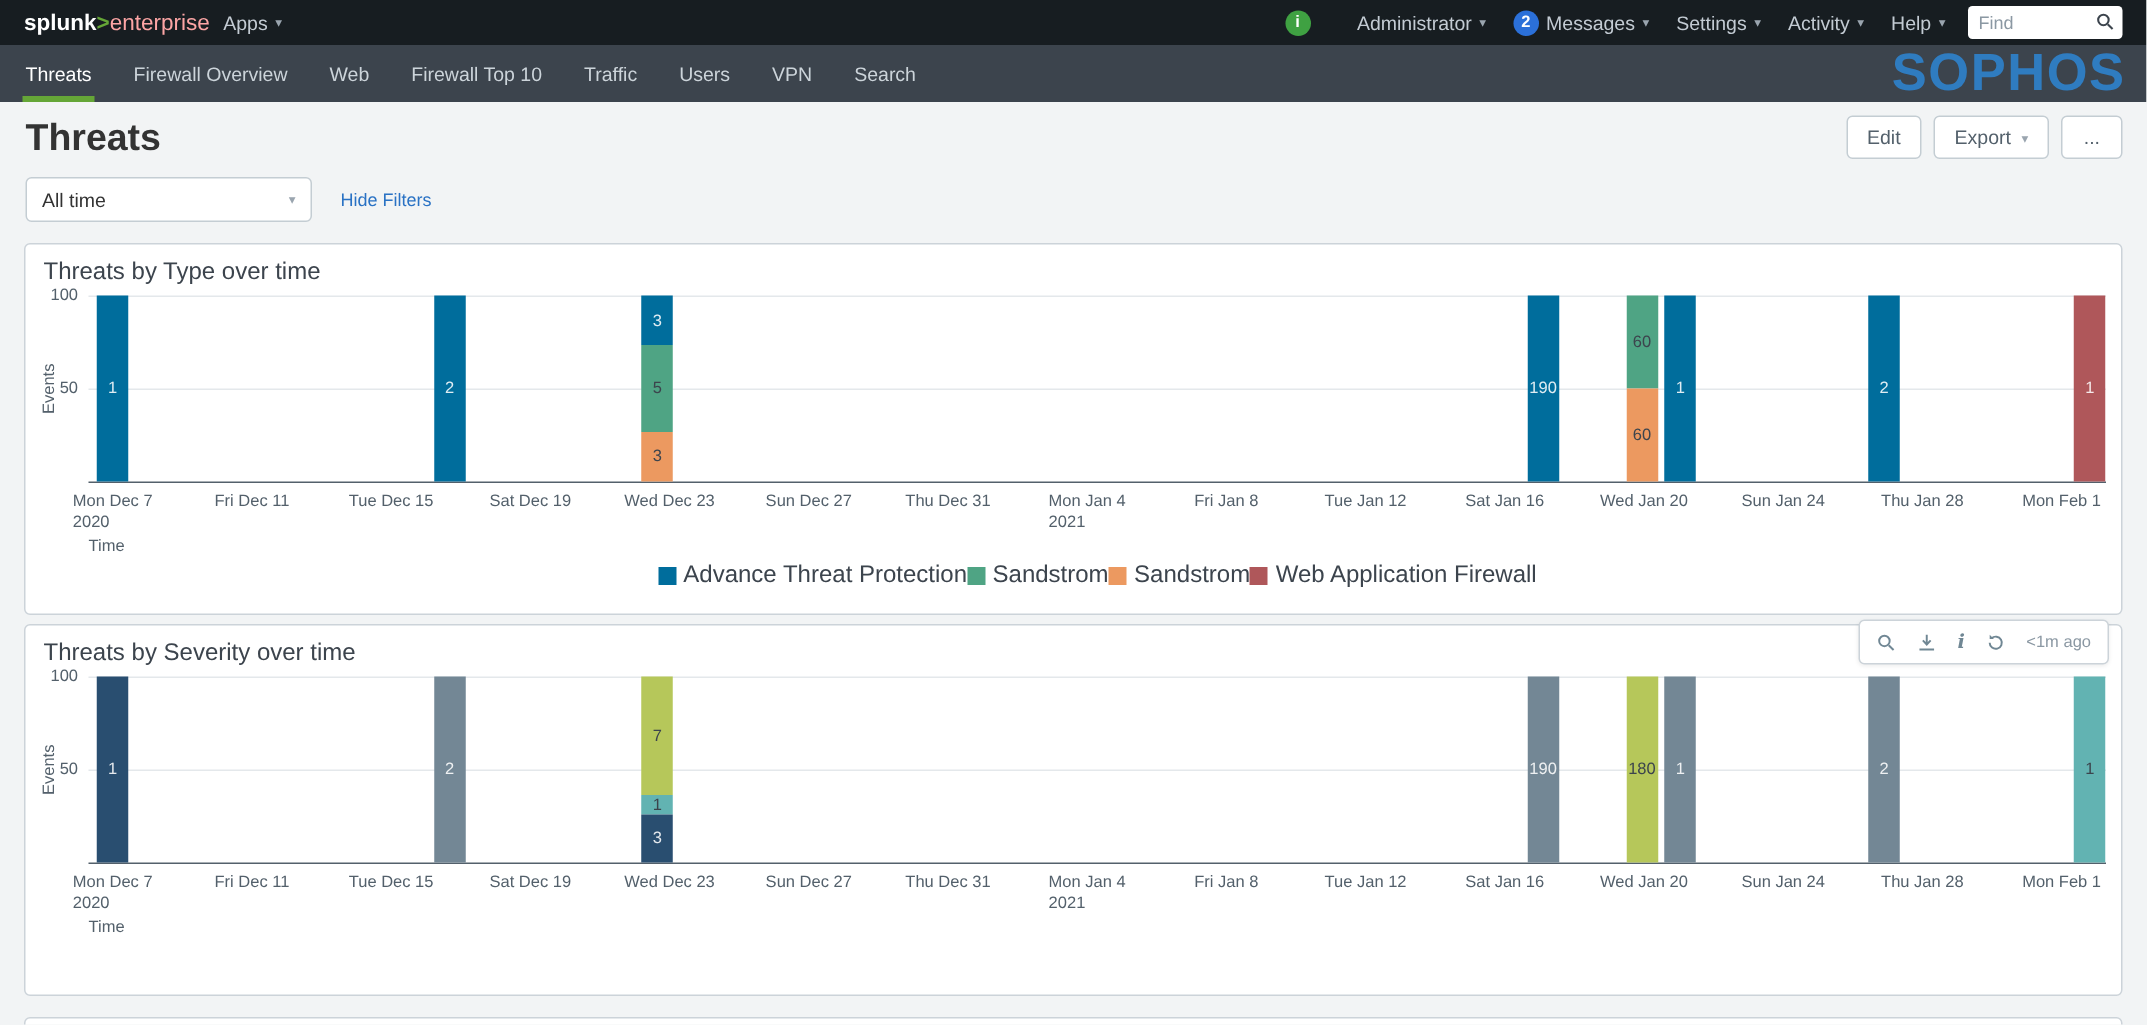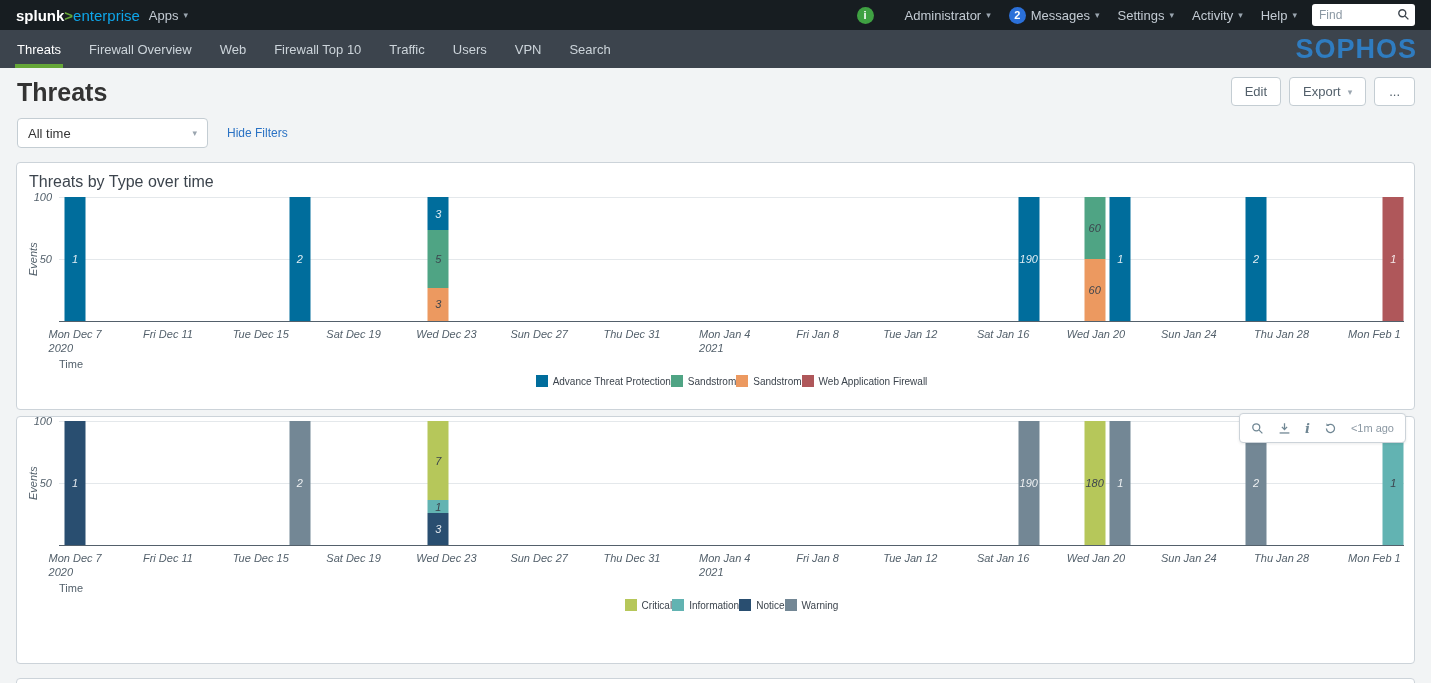--- a/index.html
+++ b/index.html
@@ -7,21 +7,21 @@
   body {
     width:1431px; height:683px; overflow:hidden; position:relative;
     font-family:"Liberation Sans", sans-serif;
     background:var(--page-bg,#f2f4f5);
   }
   
   .topbar { height:30px; background:var(--topbar-bg,#171d21); display:flex; align-items:center; padding:0 8px; }
   .logo { margin-left:8px; font-size:15px; cursor:pointer; white-space:nowrap; }
   .logo .s { color:#fff; font-weight:700; }
   .logo .gt { color:var(--nav-accent-green,#65a637); font-weight:700; }
-  .logo .e { color:#0ea5e9; font-weight:400; }
+  .logo .e { color:#fca5a5; font-weight:400; }
   .tmenu { padding:0 9px; display:flex; align-items:center; gap:5px; color:#c3cbd3; font-size:13px; cursor:pointer; height:30px; }
   .tmenu:first-of-type { margin-left:22px; }
   .caret { font-size:9px; color:#9aa5af; }
   .topbar-right { margin-left:auto; display:flex; align-items:center; }
   .circ { width:17px; height:17px; border-radius:50%; display:flex; align-items:center; justify-content:center;
           color:#fff; font-size:11px; font-weight:700; }
   .green-dot { background:var(--status-green,#3fa142); }
   .badge-blue { background:var(--messages-badge-blue,#2b70d9); }
   .find { position:relative; margin:0 8px 0 6px; }
   .find input { width:103px; height:22px; border:none; border-radius:3px; background:#fff;
@@ -29,53 +29,53 @@
   .find input::placeholder { color:#8b98a3; }
   .find svg { position:absolute; right:5px; top:4px; color:#3c444d; }
   
   .appbar { height:38px; background:var(--appbar-bg,#3c444d); display:flex; align-items:stretch; padding:0 17px; position:relative; }
   .tabs { display:flex; align-items:stretch; }
   .tab { display:flex; align-items:center; margin-right:28px; color:#ccd4da; font-size:13px; position:relative; cursor:pointer; white-space:nowrap; }
   .tab.active { color:#fff; }
   .tab.active::after { content:""; position:absolute; left:-2px; right:-2px; bottom:0; height:4px;
                        background:var(--nav-accent-green,#65a637); }
   .brand { position:absolute; right:14px; top:-3px; height:44px; display:flex; align-items:center;
-           font-size:27px; font-weight:800; letter-spacing:1px; color:var(--sophos-brand-blue,#2f7cc0); }
+           font-size:35px; font-weight:800; letter-spacing:1px; color:var(--sophos-brand-blue,#2f7cc0); }
   
   .page-head { padding:10px 17px 0; position:relative; }
   h1 { font-size:25px; font-weight:700; color:#333; margin:0 0 11px; }
   .actions { position:absolute; top:9px; right:16px; display:flex; gap:8px; }
   .btn { display:inline-flex; align-items:center; gap:7px; background:#fff; border:1px solid #c4cdd3; border-radius:4px;
          height:29px; padding:0 13px; font-size:13px; color:#53606b; cursor:pointer; font-family:"Liberation Sans",sans-serif; }
   .btn-more { padding:0 14px; }
   .time-label { font-size:12px; color:#3c444d; margin:0 0 6px; }
   .filter-row { display:flex; align-items:center; }
   .dropdown { width:191px; height:30px; background:#fff; border:1px solid #c4cdd3; border-radius:4px;
               display:flex; align-items:center; justify-content:space-between; padding:0 10px; font-size:13px; color:#333; cursor:pointer; }
   .hide-filters { margin-left:19px; font-size:12px; color:var(--link-blue,#2a72c4); cursor:pointer; text-decoration:none; }
   
   .panel { margin:14px 16px 0; background:#fff; border:1px solid #ccd3d9; border-radius:4px; height:248px; overflow:hidden; }
   .panel + .panel { margin-top:6px; }
   .panel-title { font-size:16px; color:#3c444d; padding:10px 12px 2px; }
   
   .chart { padding:4px 10px 0 8px; }
-  .chart-area { position:relative;font-style:italic; }
+  .chart-area { position:relative; }
   .events-label { position:absolute; left:2px; top:0; height:125px; display:flex; align-items:center; justify-content:center;
                   writing-mode:vertical-rl; transform:rotate(180deg); font-size:11px; color:#53606b; }
   .plot { margin-left:34px; height:125px; position:relative; border-bottom:1px solid #53606b; }
   .gridline { position:absolute; left:0; right:0; height:1px; background:#e4e8eb; }
   .ytick { position:absolute; left:-7px; transform:translate(-100%,-50%); font-size:11px; color:#53606b; }
   .bar { position:absolute; top:0; bottom:0; width:21px; transform:translateX(-50%); display:flex; flex-direction:column; cursor:pointer; }
   .seg { position:relative; width:100%; }
   .seg-label { position:absolute; top:50%; left:50%; transform:translate(-50%,-50%); font-size:11px; }
   .xticks { margin-left:34px; position:relative; height:36px; }
   .xtick { position:absolute; top:6px; transform:translateX(-50%); text-align:left; font-size:11px; color:#53606b;
            line-height:1.25; white-space:nowrap; }
   .xlabel { text-align:left; font-size:11px; color:#53606b; margin:0 0 3px 34px; }
-  .legend { display:flex; justify-content:center; align-items:center; gap:0; font-size:10px; color:#3c444d; margin:5px 0 0 34px; }
+  .legend { display:flex; justify-content:center; align-items:center; gap:0; font-size:16px; color:#3c444d; margin:5px 0 0 34px; }
   .legend-item { display:flex; align-items:center; cursor:pointer; }
   .swatch { display:inline-block; width:12px; height:12px; margin-right:5px; }
   
   .hover-toolbar { position:absolute; right:25px; top:413px; background:#fff; border:1px solid #ccd3d9; border-radius:4px;
                    height:30px; display:flex; align-items:center; gap:14px; padding:0 11px; color:#708794;
                    box-shadow:0 1px 3px rgba(0,0,0,.08); z-index:5; }
   .hover-toolbar .ticon { display:flex; align-items:center; cursor:pointer; }
   .tb-i { font-family:"DejaVu Serif", serif; font-style:italic; font-weight:700; font-size:13px; cursor:pointer; }
   .ago { font-size:11px; color:#8b98a3; }
   
@@ -289,20 +289,21 @@
         </div>
         <div class="legend-item">
           <span class="swatch" style="background: rgb(175, 87, 90);"></span>
           <span>Web Application Firewall</span>
         </div>
       </div>
     </div>
 </div>
 
 <div class="panel">
+  <div class="panel-title">Threats by Severity over time</div>
   <div class="chart">
       <div class="chart-area">
         <div class="events-label">Events</div>
         <div class="plot">
           <div class="gridline" style="top: 0%;"></div>
           <div class="ytick" style="top: 0%;">100</div>
           <div class="gridline" style="top: 50%;"></div>
           <div class="ytick" style="top: 50%;">50</div>
           <div class="bar" style="left: 1.2%;">
             <div class="seg" style="height: 100%; background: rgb(41, 78, 112);">
@@ -395,38 +396,20 @@
           </div>
           <div class="xtick" style="left: 90.9%;">
             <div>Thu Jan 28</div>
           </div>
           <div class="xtick" style="left: 97.8%;">
             <div>Mon Feb 1</div>
           </div>
         </div>
       </div>
       <div class="xlabel">Time</div>
-      <div class="legend">
-        <div class="legend-item">
-          <span class="swatch" style="background: rgb(182, 199, 90);"></span>
-          <span>Critical</span>
-        </div>
-        <div class="legend-item">
-          <span class="swatch" style="background: rgb(98, 179, 178);"></span>
-          <span>Information</span>
-        </div>
-        <div class="legend-item">
-          <span class="swatch" style="background: rgb(41, 78, 112);"></span>
-          <span>Notice</span>
-        </div>
-        <div class="legend-item">
-          <span class="swatch" style="background: rgb(115, 135, 149);"></span>
-          <span>Warning</span>
-        </div>
-      </div>
     </div>
 </div>
 
 <div class="hover-toolbar">
   <span class="ticon">
     <svg width="13" height="13" viewBox="0 0 16 16">
       <circle cx="6.5" cy="6.5" r="4.3" fill="none" stroke="currentColor" stroke-width="1.6"></circle>
       <line x1="10" y1="10" x2="14" y2="14" stroke="currentColor" stroke-width="1.6"></line>
     </svg>
   </span>

